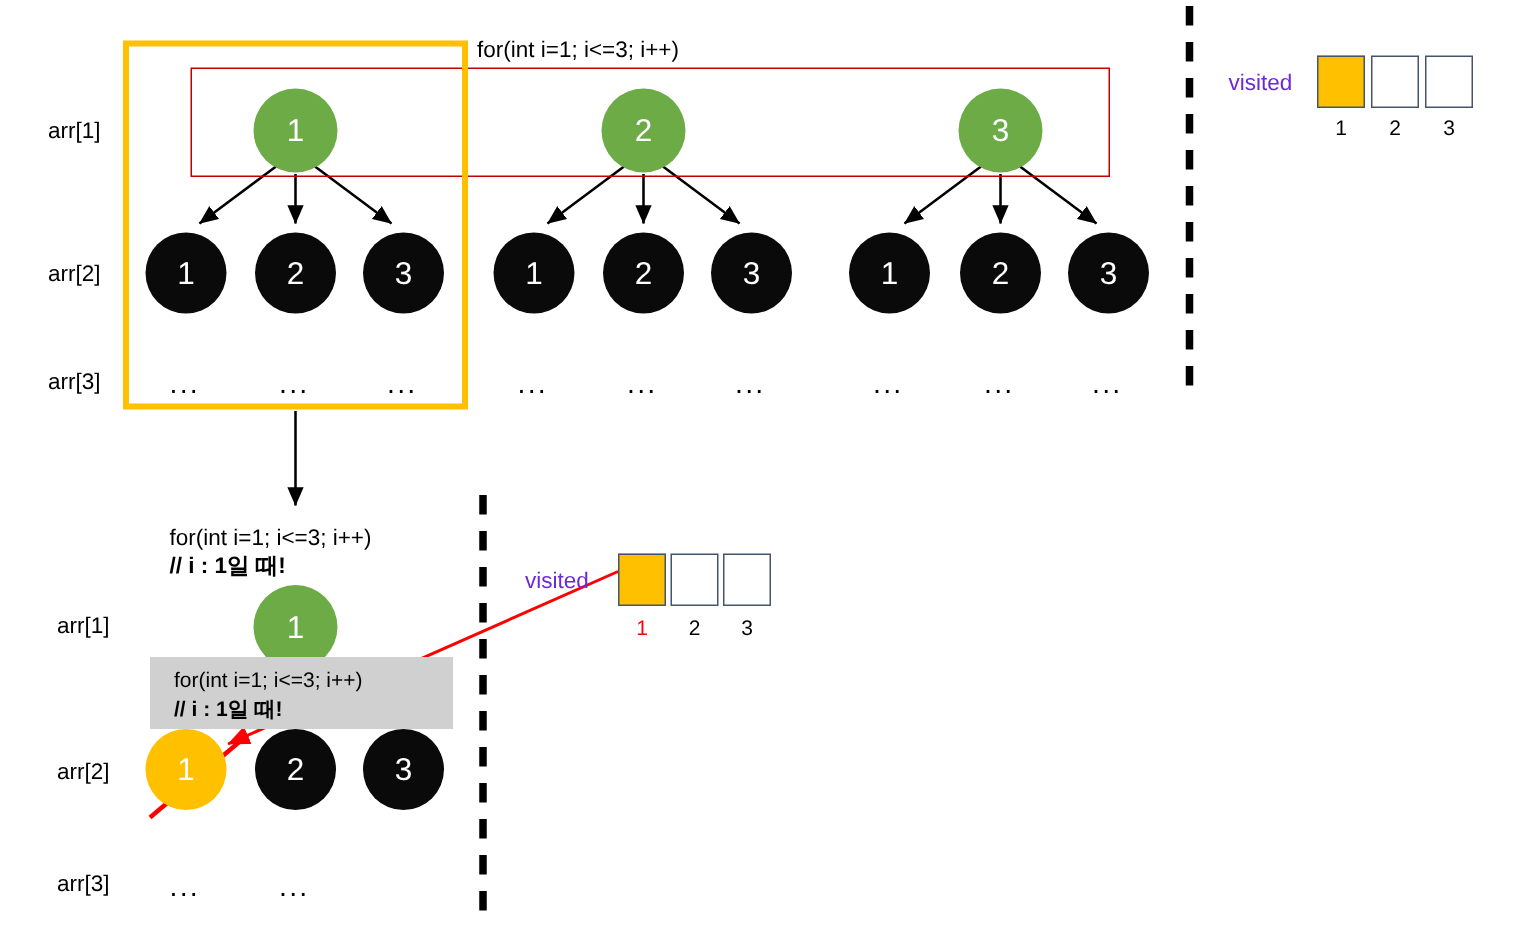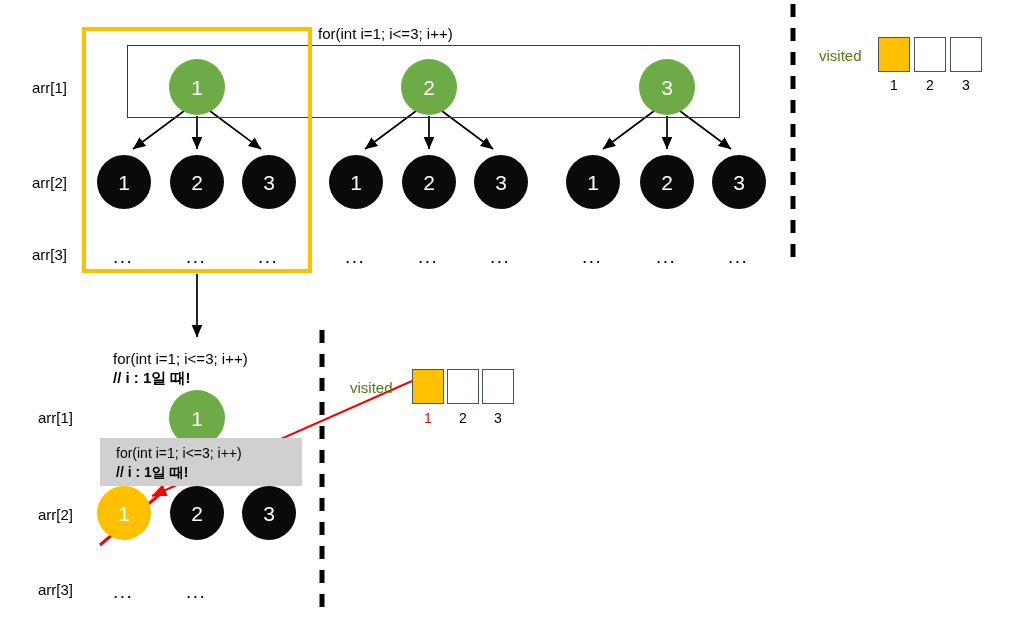--- a/index.html
+++ b/index.html
@@ -77,21 +77,21 @@
     color: #000000;
     line-height: 1.35;
     white-space: nowrap;
   }
   .callout .ln2 { font-weight: bold; display: block; }
 
   .visited-group { position: absolute; }
   .visited-label {
     position: absolute;
     font-size: 15px;
-    color: #4d7c0f;
+    color: #6d28d9;
     white-space: nowrap;
   }
   .cell {
     position: absolute;
     box-sizing: border-box;
     border: 1px solid #44546a;
     background: #ffffff;
   }
   .cell.filled { background: #ffc000; }
   .cell-index {

